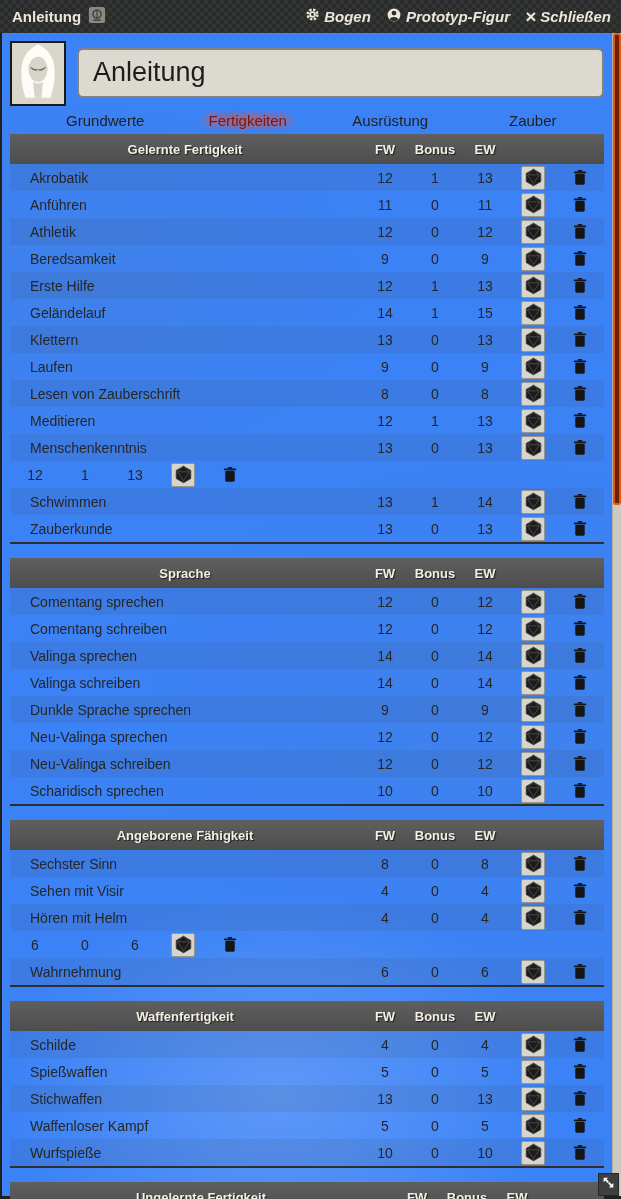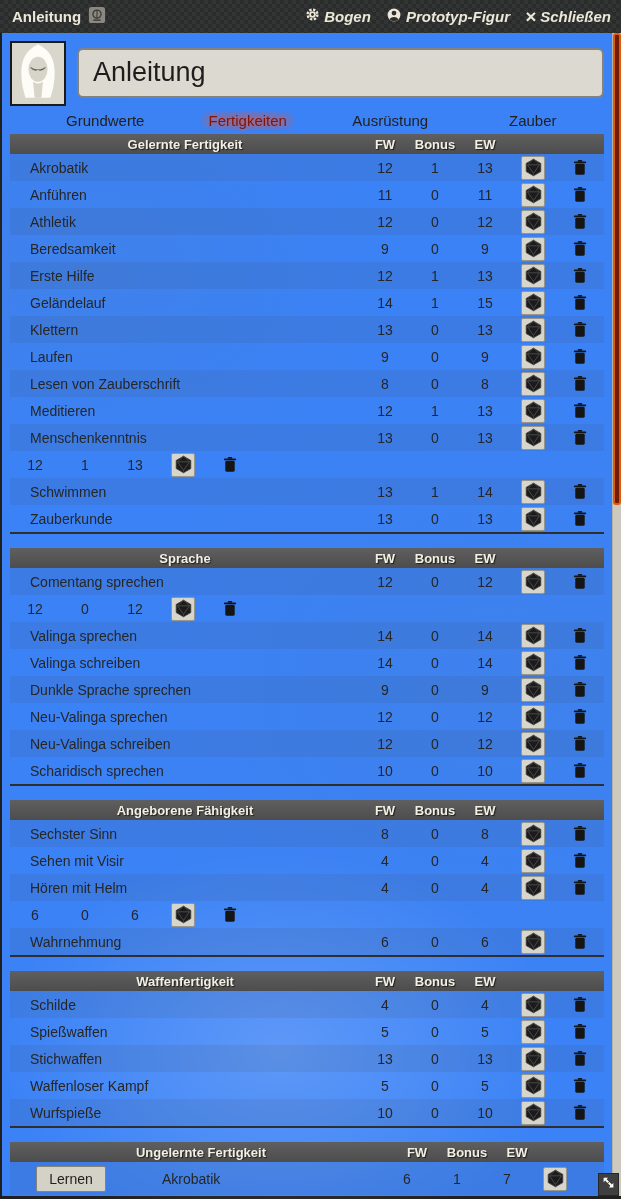--- a/index.html
+++ b/index.html
@@ -47,21 +47,21 @@
   .tab{flex:1;text-align:center;font-size:15px;color:#1f1f1f;cursor:pointer;}
   .tab span{padding:1px 7px;border-radius:8px;}
   .tab.active span{
     color:var(--active-tab,#7e150b);
     background:radial-gradient(ellipse 100% 100% at center, rgba(213,92,78,.50), rgba(213,92,78,0) 75%);
     text-shadow:0 0 5px rgba(220,95,80,.85);
   }
   
   .sec{margin:0 0 14px 0;border-bottom:2px solid #2e2e2e;}
   .sec-head{
-    display:flex;align-items:center;height:20px;
+    display:flex;align-items:center;height:30px;
     background:linear-gradient(#5f5f5f,#4d4d4d);
     color:#f3efe2;font-weight:bold;font-size:13px;
     text-shadow:1px 1px 1px rgba(0,0,0,.65);
   }
   .sec-head .cell{overflow:hidden;}
   .rows .row{display:flex;align-items:center;height:27px;font-size:14px;}
   .rows .row.tall{height:33px;}
   .rows .row:nth-child(odd){background:rgba(62,60,44,.09);}
   .cell{box-sizing:border-box;}
   .cell.name{flex:1;padding-left:20px;text-align:left;}
@@ -660,20 +660,21 @@
             <rect x="1" y="2.6" width="14" height="2.1" rx="1" fill="#151515"></rect>
             <rect x="5.4" y="0.8" width="5.2" height="2.2" rx="1.1" fill="#151515"></rect>
           </svg>
         </span>
       </button>
     </div>
   </div>
 
   <div class="row">
 
+    <div class="cell name">Comentang schreiben</div>
     <div class="cell num">12</div>
     <div class="cell num">0</div>
     <div class="cell num">12</div>
     <div class="cell die">
       <button class="die-btn">
         <span>
           <svg viewBox="0 0 24 24" width="19" height="19" style="display:block">
             <polygon points="12,1.5 21.2,6.8 21.2,17.2 12,22.5 2.8,17.2 2.8,6.8" fill="#1b1b1b" stroke="#3d3d3d" stroke-width="1"></polygon>
             <polygon points="12,19.5 4.4,8.6 19.6,8.6" fill="none" stroke="#4e4e4e" stroke-width="1.1"></polygon>
             <line x1="12" y1="1.5" x2="4.4" y2="8.6" stroke="#4e4e4e" stroke-width="0.8"></line>

